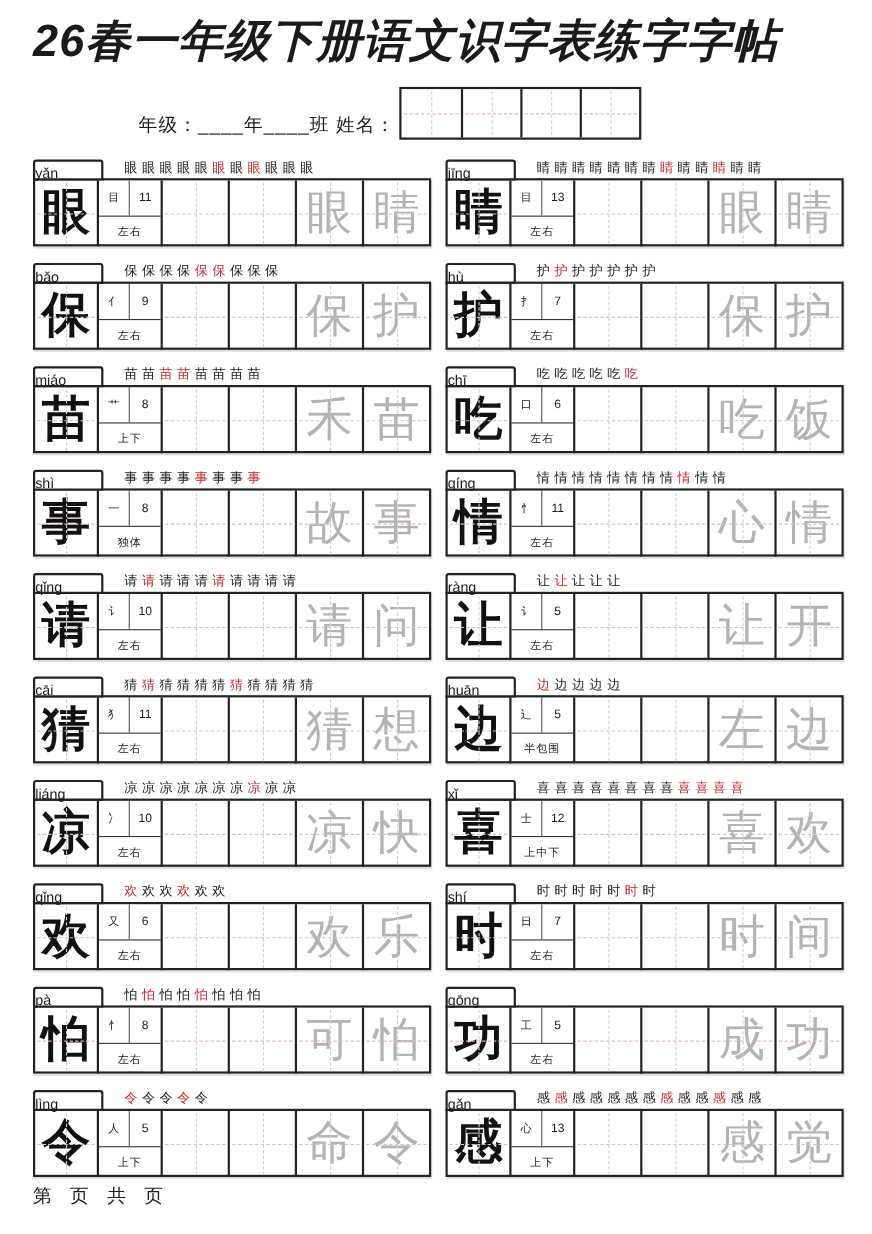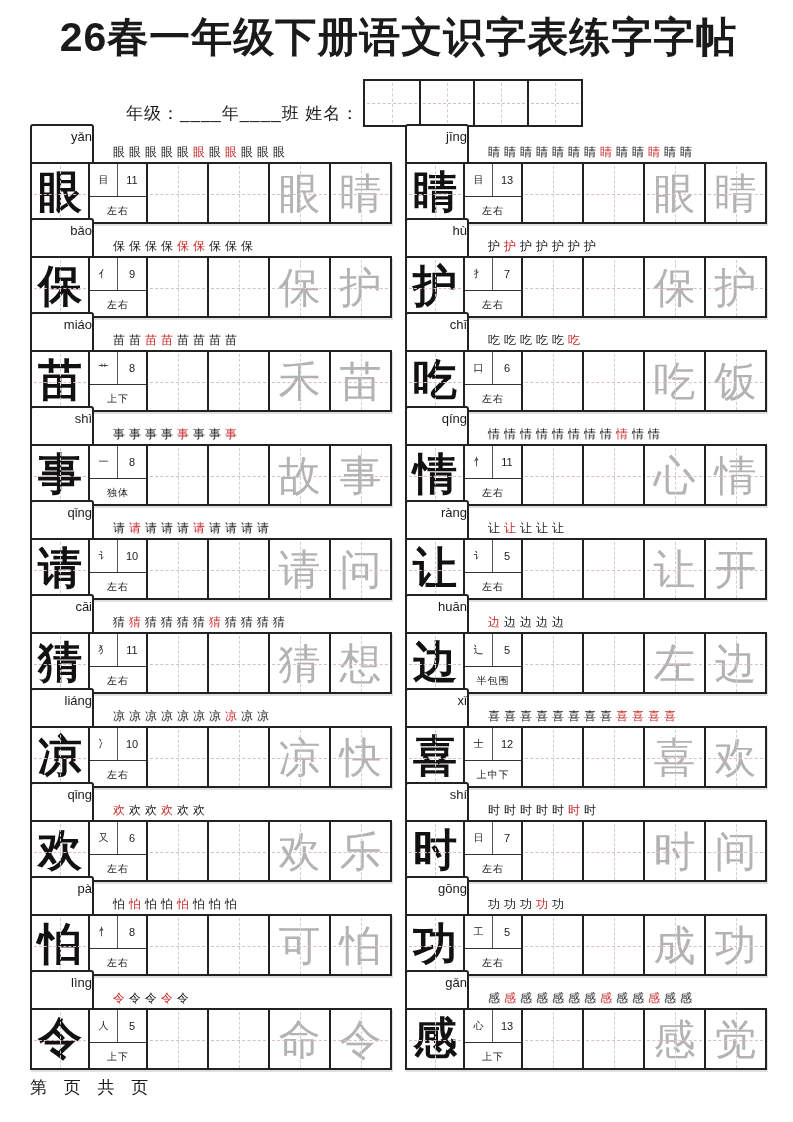--- a/index.html
+++ b/index.html
@@ -1,39 +1,39 @@
 <!DOCTYPE html>
 <html><head>
 <meta charset="utf-8">
 <style>
   * { margin:0; padding:0; box-sizing:border-box; }
   html,body { width:793px; background:#ffffff; font-family:"Liberation Sans", sans-serif; color:#1a1a1a; }
   .page { width:793px; height:1122px; padding:8px 26px 0 30px; background:#fff; overflow:hidden; }
 
   h1.title {
-    text-align:center; font-size:41px; font-weight:bold; letter-spacing:1px;
-    font-family:"Liberation Sans", sans-serif; margin-top:2px; margin-bottom:14px; white-space:nowrap;
+    text-align:left; font-size:41px; font-weight:bold; letter-spacing:1px;
+    font-family:"Liberation Sans", sans-serif; margin-top:2px; margin-bottom:14px; white-space:nowrap;font-style:italic;
   }
 
   .header-row { display:flex; align-items:flex-end; height:48px; margin-bottom:10px; }
   .date-line { font-size:17px; margin-left:14px; margin-bottom:2px; letter-spacing:1px; white-space:nowrap; }
   .grade-line { font-size:17px; margin-left:96px; margin-bottom:2px; letter-spacing:1px; white-space:nowrap; }
   .name-grid { display:flex; border:2px solid #222; margin-left:4px; background:#fff; }
   .name-cell { width:54px; height:44px; position:relative; }
   .name-cell + .name-cell { border-left:2px solid #222; }
   .guide-v { position:absolute; left:50%; top:2px; bottom:2px; border-left:1px dashed #cfcfcf; }
   .guide-h { position:absolute; top:50%; left:2px; right:2px; border-top:1px dashed #d8c0c0; }
 
   .entries { display:grid; grid-template-columns:1fr 1fr; column-gap:13px; row-gap:7px; }
 
   .entry { width:100%; }
   .entry-top { display:flex; align-items:flex-end; height:25px; }
   .pinyin-box {
-    width:64px; height:40px; border:2px solid #222; border-radius:3px 3px 0 0;
-    font-size:13px; text-align:right; line-height:21px; background:#fff;
+    width:64px; height:19px; border:2px solid #222; border-radius:3px 3px 0 0;
+    font-size:13px; text-align:left; line-height:21px; background:#fff;
     margin-bottom:-2px; position:relative; z-index:2;
   }
   .stroke-order {
     flex:1; padding-left:19px; font-size:12px; line-height:20px; white-space:nowrap;
     overflow:hidden; font-family:"Liberation Serif", serif;
   }
   .stroke-order span { display:inline-block; margin-right:4px; color:#1a1a1a; }
   .stroke-order span.red { color:#c82a2a; }
 
   .entry-main {
@@ -682,21 +682,20 @@
             <span class="ex">怕</span>
             <i class="guide-v"></i>
             <i class="guide-h"></i>
           </div>
     </div>
   </div>
 
   <div class="entry">
     <div class="entry-top">
       <div class="pinyin-box">gōng</div>
-      <div class="stroke-order"><span>功</span><span>功</span><span>功</span><span class="red">功</span><span>功</span></div>
     </div>
     <div class="entry-main">
       <div class="cell char-box">功<i class="guide-v"></i><i class="guide-h"></i></div>
       <div class="cell info-box">
         <div class="info-top">
           <span class="info-radical">工</span>
           <span class="info-strokes">5</span>
         </div>
         <div class="info-structure">左右</div>
       </div>

